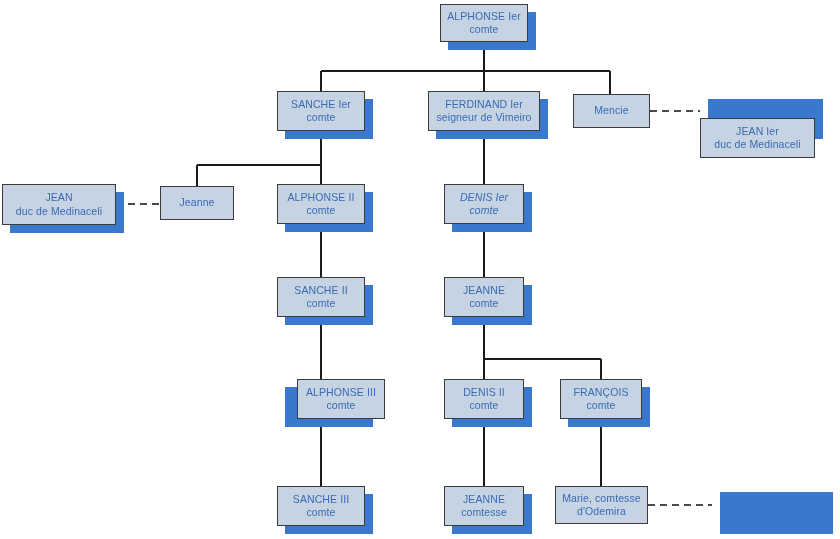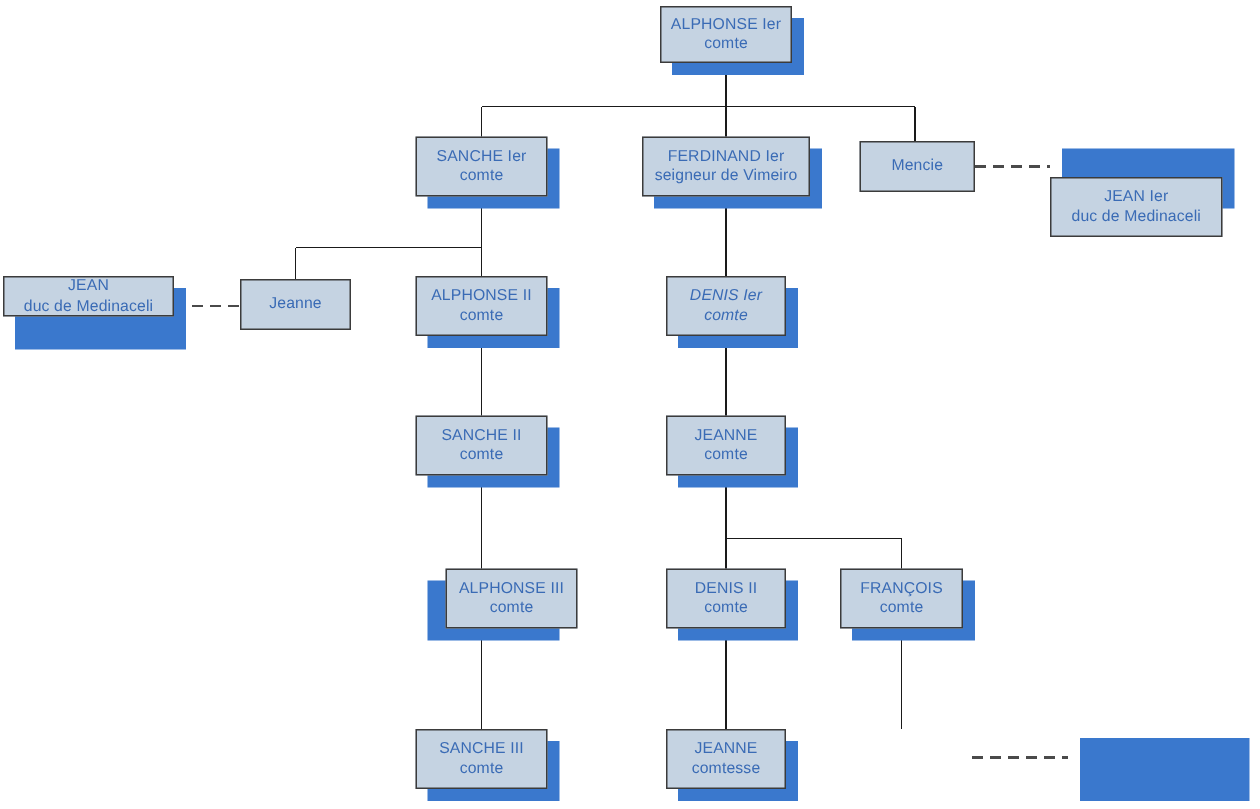--- a/index.html
+++ b/index.html
@@ -103,36 +103,38 @@
       <div class="node-shadow" style="left: 720px; top: 492px; width: 113px; height: 42px;"></div>
       <div class="node" style="left: 440px; top: 4px; width: 88px; height: 38px;"><span>ALPHONSE Ier
 comte</span></div>
       <div class="node" style="left: 277px; top: 91px; width: 88px; height: 40px;"><span>SANCHE Ier
 comte</span></div>
       <div class="node" style="left: 428px; top: 91px; width: 112px; height: 40px;"><span>FERDINAND Ier
 seigneur de Vimeiro</span></div>
       <div class="node" style="left: 573px; top: 94px; width: 77px; height: 34px; text-align: right;"><span>Mencie</span></div>
       <div class="node" style="left: 700px; top: 107px; width: 115px; height: 40px; margin-top: 11px;"><span>JEAN Ier
 duc de Medinaceli</span></div>
-      <div class="node" style="left: 2px; top: 184px; width: 114px; height: 27px;"><span>JEAN
+      <div class="node" style="left: 2px; top: 184px; width: 114px; height: 41px;"><span>JEAN
 duc de Medinaceli</span></div>
       <div class="node" style="left: 160px; top: 186px; width: 74px; height: 34px;"><span>Jeanne</span></div>
       <div class="node" style="left: 277px; top: 184px; width: 88px; height: 40px;"><span>ALPHONSE II
 comte</span></div>
       <div class="node" style="left: 444px; top: 184px; width: 80px; height: 40px; font-style: italic;"><span>DENIS Ier
 comte</span></div>
       <div class="node" style="left: 277px; top: 277px; width: 88px; height: 40px; align-items: center;"><span>SANCHE II
 comte</span></div>
       <div class="node" style="left: 444px; top: 277px; width: 80px; height: 40px;"><span>JEANNE
 comte</span></div>
       <div class="node" style="left: 277px; top: 379px; width: 88px; height: 40px; margin-left: 20px;"><span>ALPHONSE III
 comte</span></div>
       <div class="node" style="left: 444px; top: 379px; width: 80px; height: 40px;"><span>DENIS II
 comte</span></div>
       <div class="node" style="left: 560px; top: 379px; width: 82px; height: 40px;"><span>FRANÇOIS
 comte</span></div>
       <div class="node" style="left: 277px; top: 486px; width: 88px; height: 40px;"><span>SANCHE III
 comte</span></div>
       <div class="node" style="left: 444px; top: 486px; width: 80px; height: 40px;"><span>JEANNE
 comtesse</span></div>
+      <div class="node" style="left: 555px; top: 486px; width: 93px; height: 38px;"><span>Marie, comtesse
+d'Odemira</span></div>
     </div>
 
 </div>
 
 </body></html>

